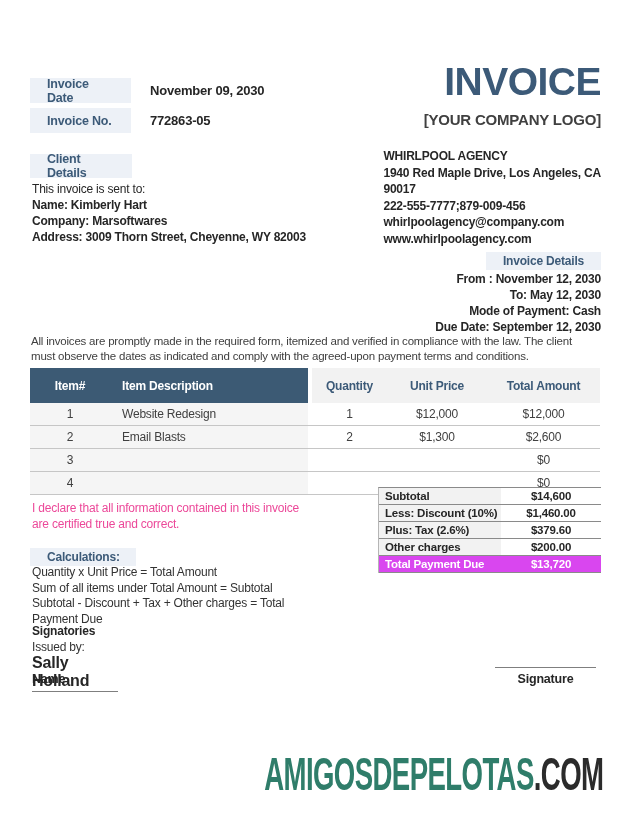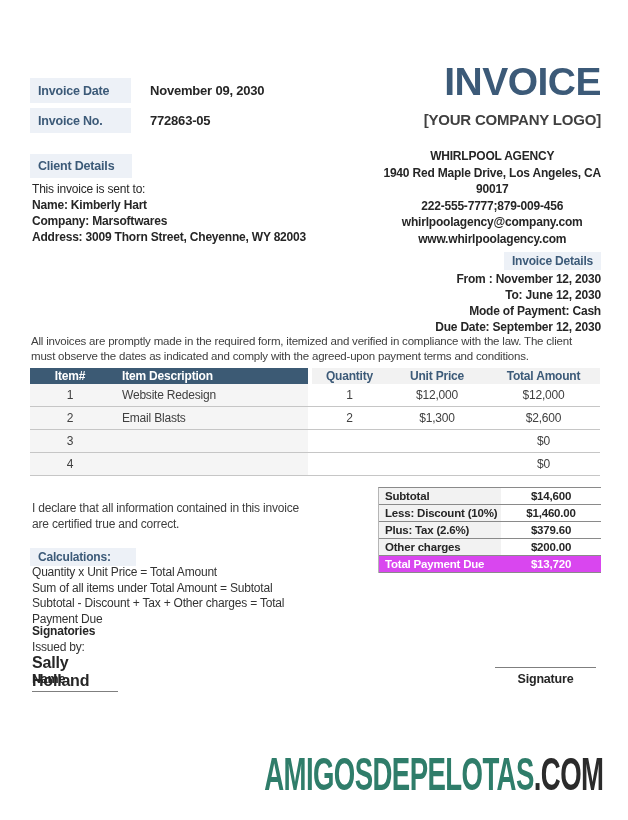--- a/index.html
+++ b/index.html
@@ -3,48 +3,48 @@
 <meta charset="utf-8">
 <style>
   html,body{margin:0;padding:0;background:#ffffff;}
   body{width:628px;height:820px;position:relative;overflow:hidden;
        font-family:"Liberation Sans","DejaVu Sans",sans-serif;
        color:#333;letter-spacing:-0.2px;}
   .abs{position:absolute;}
 
   
   .chip{background:#EDF1F7;color:#3C5A78;font-weight:bold;font-size:12.5px;
-        display:flex;align-items:center;padding:0 8px;box-sizing:border-box;}
+        display:flex;align-items:center;padding:0 17px;box-sizing:border-box;}
 
   
   .meta-label{left:30px;width:101px;height:25px;}
   .meta-value{font-weight:bold;font-size:13px;color:#262626;}
 
   
   .invoice-title{right:27px;top:60px;font-size:39px;font-weight:bold;color:#3C5A78;
                  letter-spacing:-0.5px;}
   .logo-ph{right:27px;top:111px;font-size:15px;font-weight:bold;color:#404040;}
-  .company-block{right:27px;top:148px;text-align:center;font-size:12px;font-weight:bold;
+  .company-block{right:27px;top:148px;text-align:left;font-size:12px;font-weight:bold;
                  color:#262626;line-height:16.5px;}
 
   
   .client-block{left:32px;top:181px;font-size:12px;line-height:16px;color:#262626;}
   .client-block .b{font-weight:bold;}
 
   
   .inv-details{right:27px;top:271px;text-align:right;font-size:12px;font-weight:bold;
                color:#262626;line-height:16px;}
 
   
   .terms{left:31px;top:334px;width:568px;font-size:11.5px;line-height:15px;color:#404040;}
 
   
   .items{left:30px;top:368px;width:570px;}
   .itable{display:grid;grid-template-columns:80px 198px 4px 75px 100px 113px;}
-  .itable .hc{height:16px;display:flex;align-items:center;justify-content:center;
+  .itable .hc{height:35px;display:flex;align-items:center;justify-content:center;
               font-size:12px;font-weight:bold;box-sizing:border-box;}
   .itable .hdark{background:#3C5A74;color:#ffffff;}
   .itable .hlight{background:#F2F2F2;color:#3C5A78;}
   .itable .hdesc{justify-content:flex-start;padding-left:12px;}
   .itable .cell{height:23px;display:flex;align-items:center;justify-content:center;
                 font-size:12px;color:#404040;border-bottom:1px solid #C6C6C6;
                 box-sizing:border-box;}
   .itable .cleft{background:#F5F5F5;}
   .itable .cdesc{justify-content:flex-start;padding-left:12px;}
   .itable .cgap{background:#ffffff;}
@@ -53,21 +53,21 @@
   .summary{left:378px;top:487px;width:222px;border-top:1px solid #8a8a8a;
            border-left:1px solid #b5b5b5;}
   .srow{display:flex;height:16px;border-bottom:1px solid #8a8a8a;box-sizing:content-box;}
   .srow .sl{flex:1;background:#F2F2F2;font-size:11.5px;font-weight:bold;color:#262626;
             display:flex;align-items:center;padding-left:6px;text-align:right;}
   .srow .sv{width:100px;font-size:11.5px;font-weight:bold;color:#262626;
             display:flex;align-items:center;justify-content:center;background:#ffffff;}
   .srow.total .sl,.srow.total .sv{background:#d946ef;color:#ffffff;}
 
   
-  .declaration{left:32px;top:500px;width:285px;font-size:12px;line-height:16px;color:#404040;}
+  .declaration{left:32px;top:500px;width:285px;font-size:12px;line-height:16px;color:#ec4899;}
   .calc-chip{left:30px;top:548px;width:106px;height:18px;font-size:12px;}
   .calc-lines{left:32px;top:565px;width:288px;font-size:12px;line-height:15.5px;color:#333;}
   .sig-head{left:32px;top:624px;font-size:12px;font-weight:bold;color:#262626;}
   .issued-by{left:32px;top:640px;font-size:12px;color:#333;}
   .issuer{left:32px;top:654px;width:86px;font-size:16px;font-weight:bold;color:#262626;
           border-bottom:1px solid #7f7f7f;padding-bottom:1px;}
   .name-label{left:32px;top:672px;font-size:12.5px;font-weight:bold;color:#262626;}
   .sig-line{left:495px;top:667px;width:101px;border-top:1px solid #7f7f7f;height:0;}
   .sig-label{left:495px;top:672px;width:101px;text-align:center;font-size:12.5px;
              font-weight:600;color:#262626;}
@@ -101,21 +101,21 @@
 <div class="abs client-block">
   <div>This invoice is sent to:</div>
   <div class="b">Name: Kimberly Hart</div>
   <div class="b">Company: Marsoftwares</div>
   <div class="b">Address: 3009 Thorn Street, Cheyenne, WY 82003</div>
 </div>
 
 <div class="abs chip" style="right:27px;top:252px;height:18px;font-size:12px;">Invoice Details</div>
 <div class="abs inv-details">
   <div>From : November 12, 2030</div>
-  <div>To: June 12, 2030</div>
+  <div>To: May 12, 2030</div>
   <div>Mode of Payment: Cash</div>
   <div>Due Date: September 12, 2030</div>
 </div>
 
 <div class="abs terms">All invoices are promptly made in the required form, itemized and verified in compliance with the law. The client must observe the dates as indicated and comply with the agreed-upon payment terms and conditions.</div>
 
 <div class="abs items">
   <div class="itable">
 
     <div class="hc hdark">Item#</div>

